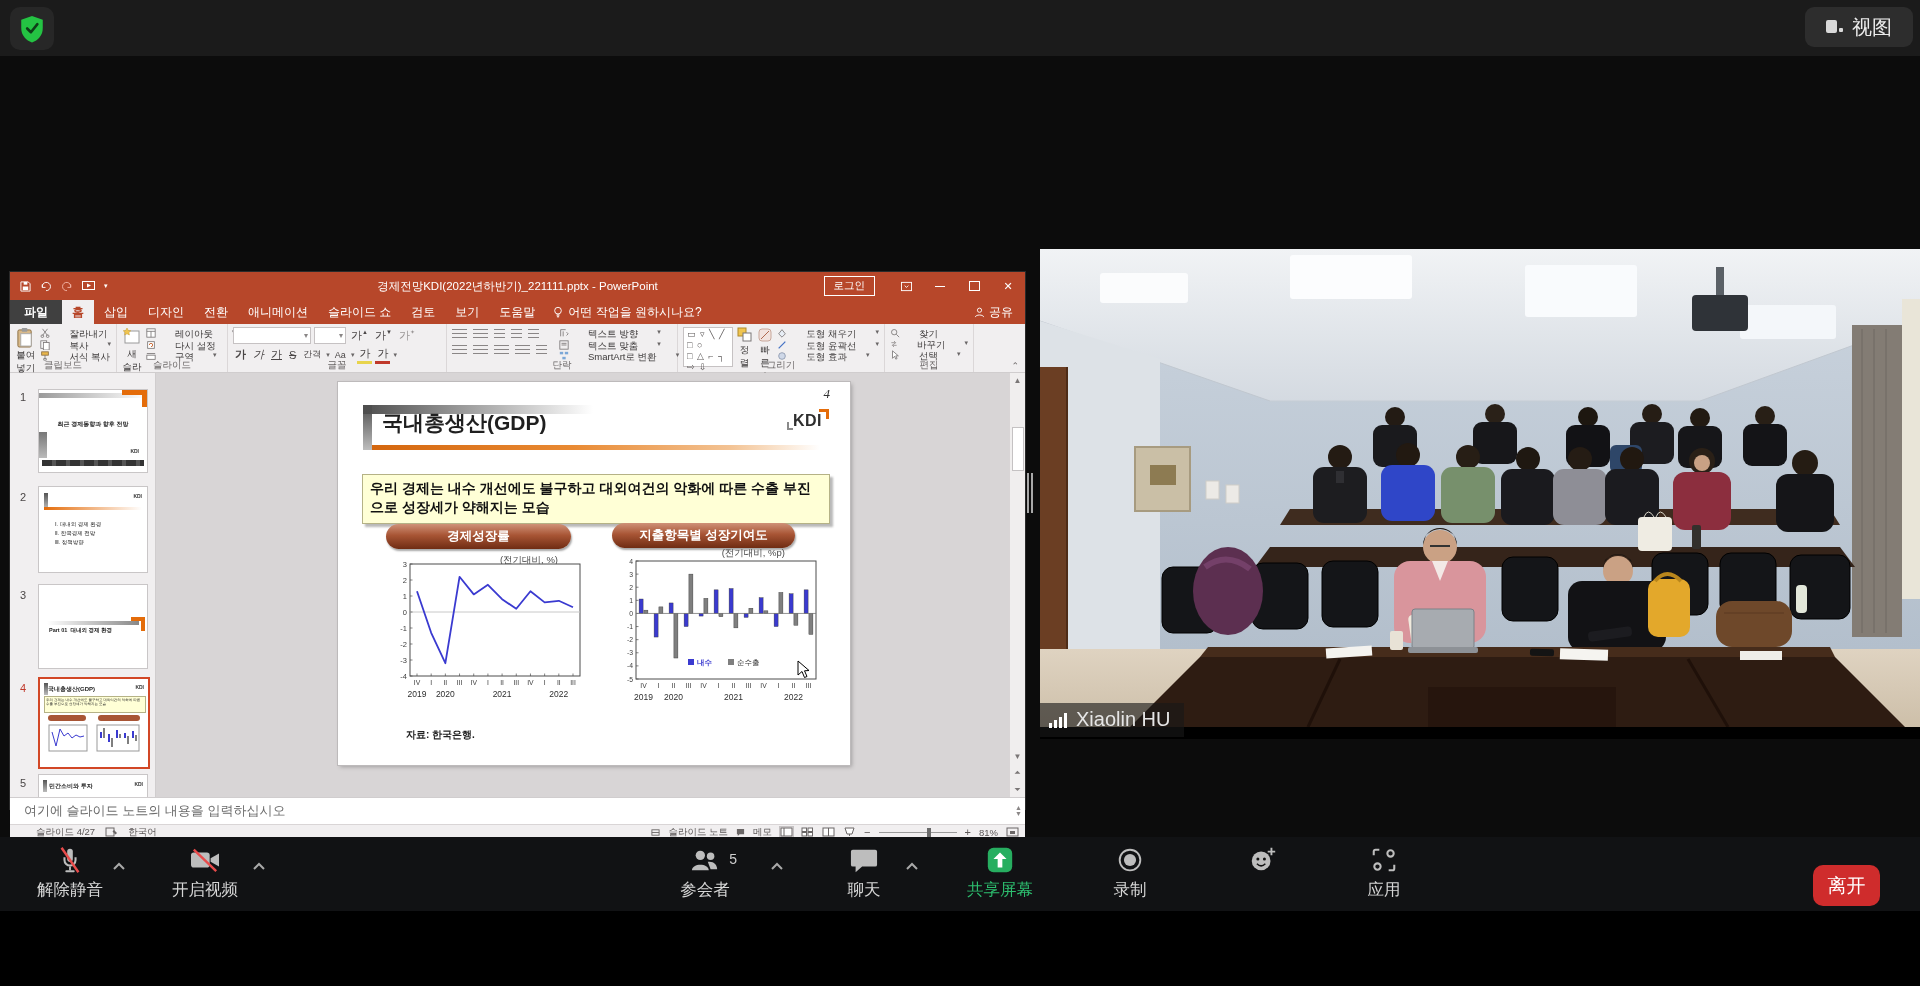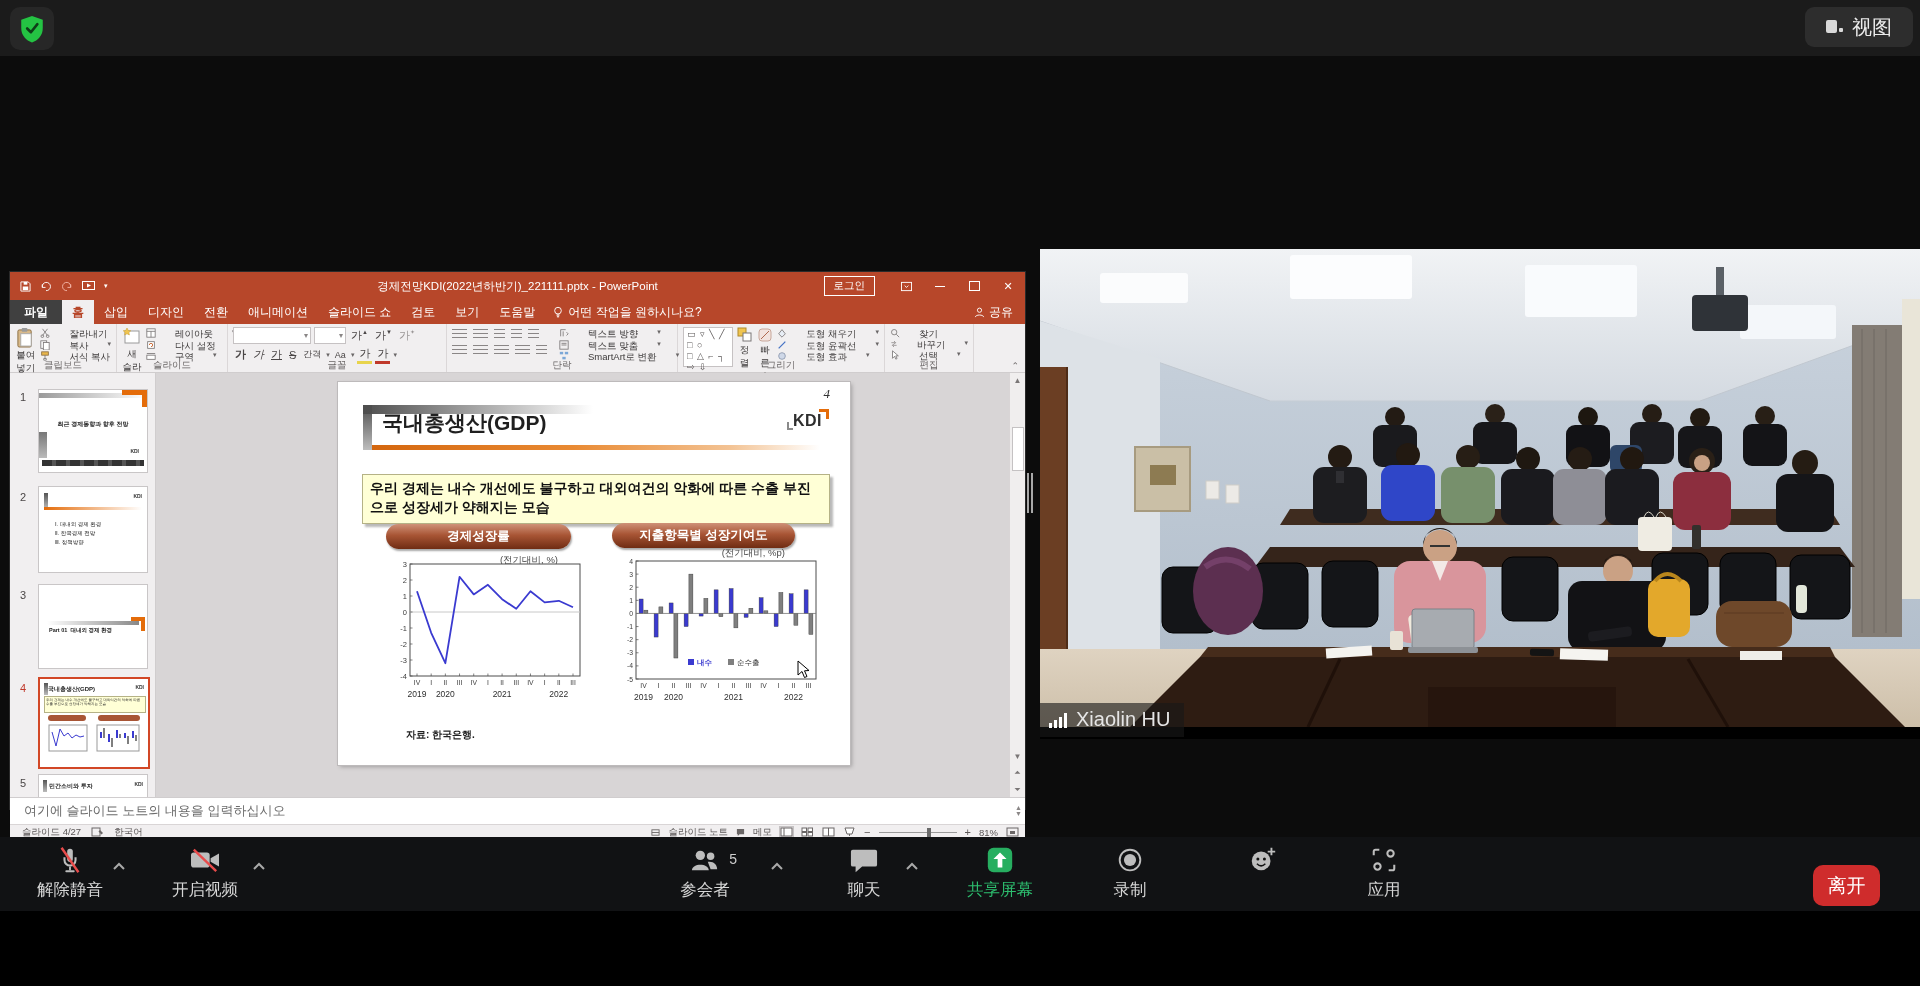--- a/index.html
+++ b/index.html
@@ -81,21 +81,21 @@
   .cap.l{left:120px;top:172px;width:100px;text-align:right;}
   .cap.r{left:347px;top:165px;width:100px;text-align:right;}
   .src{position:absolute;left:68px;top:346px;font-size:10px;font-weight:bold;color:#222;}
   #chart-line{position:absolute;left:52px;top:176px;}
   #chart-bar{position:absolute;left:282px;top:171px;}
 
   .notes{height:26px;background:#fff;border-top:1px solid #d0cdce;display:flex;align-items:center;
     padding-left:14px;font-size:13px;color:#6b6b6b;position:relative;}
   .notes .na{position:absolute;right:3px;font-size:7px;color:#8a8686;line-height:6px;text-align:center;}
   .sbar{height:14px;background:#f1eff0;border-top:1px solid #d9d5d6;display:flex;align-items:center;font-size:9.5px;color:#5a5656;position:relative;}
-  .sbar .lft{display:flex;align-items:center;gap:10px;padding-left:12px;}
+  .sbar .lft{display:flex;align-items:center;gap:10px;padding-left:26px;}
   .sbar .rgt{position:absolute;right:6px;display:flex;align-items:center;gap:8px;}
   .vico{width:13px;height:10px;display:block;}
   .ztrack{width:78px;height:1px;background:#9a9a9a;position:relative;}
   .zthumb{position:absolute;left:48px;top:-4px;width:4px;height:9px;background:#6b6b6b;}
 
   
   .divider{position:absolute;left:1027px;top:473px;width:8px;height:40px;display:flex;gap:2px;}
   .divider i{width:2px;height:40px;background:#a8a8a8;}
 
   

